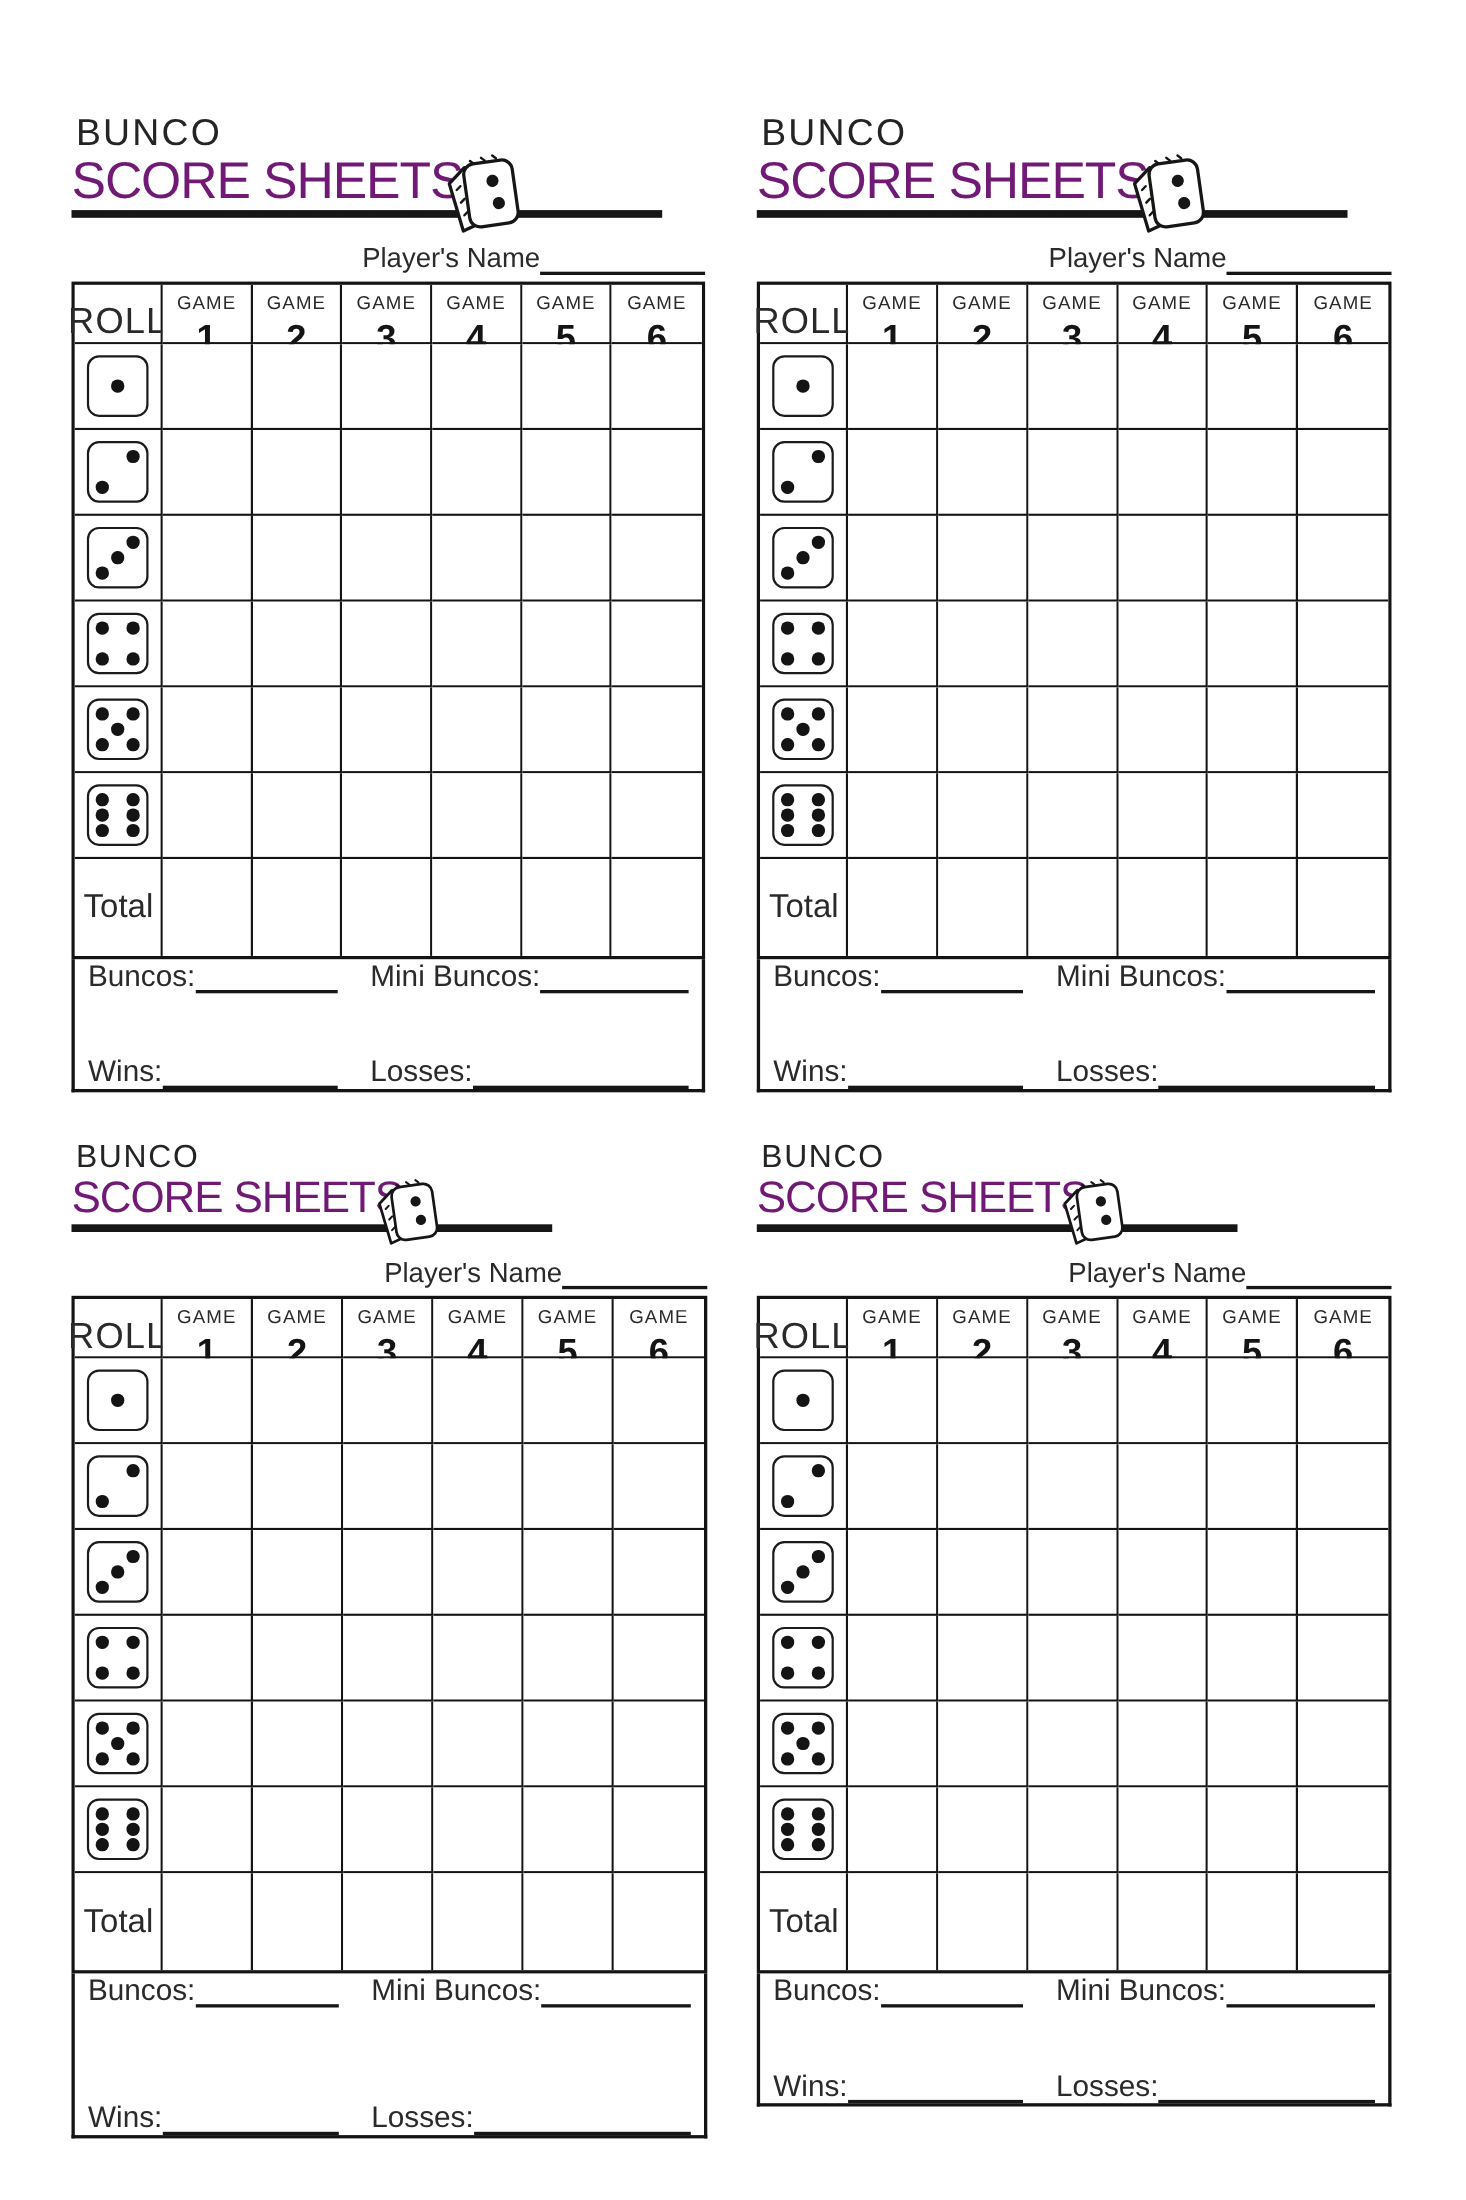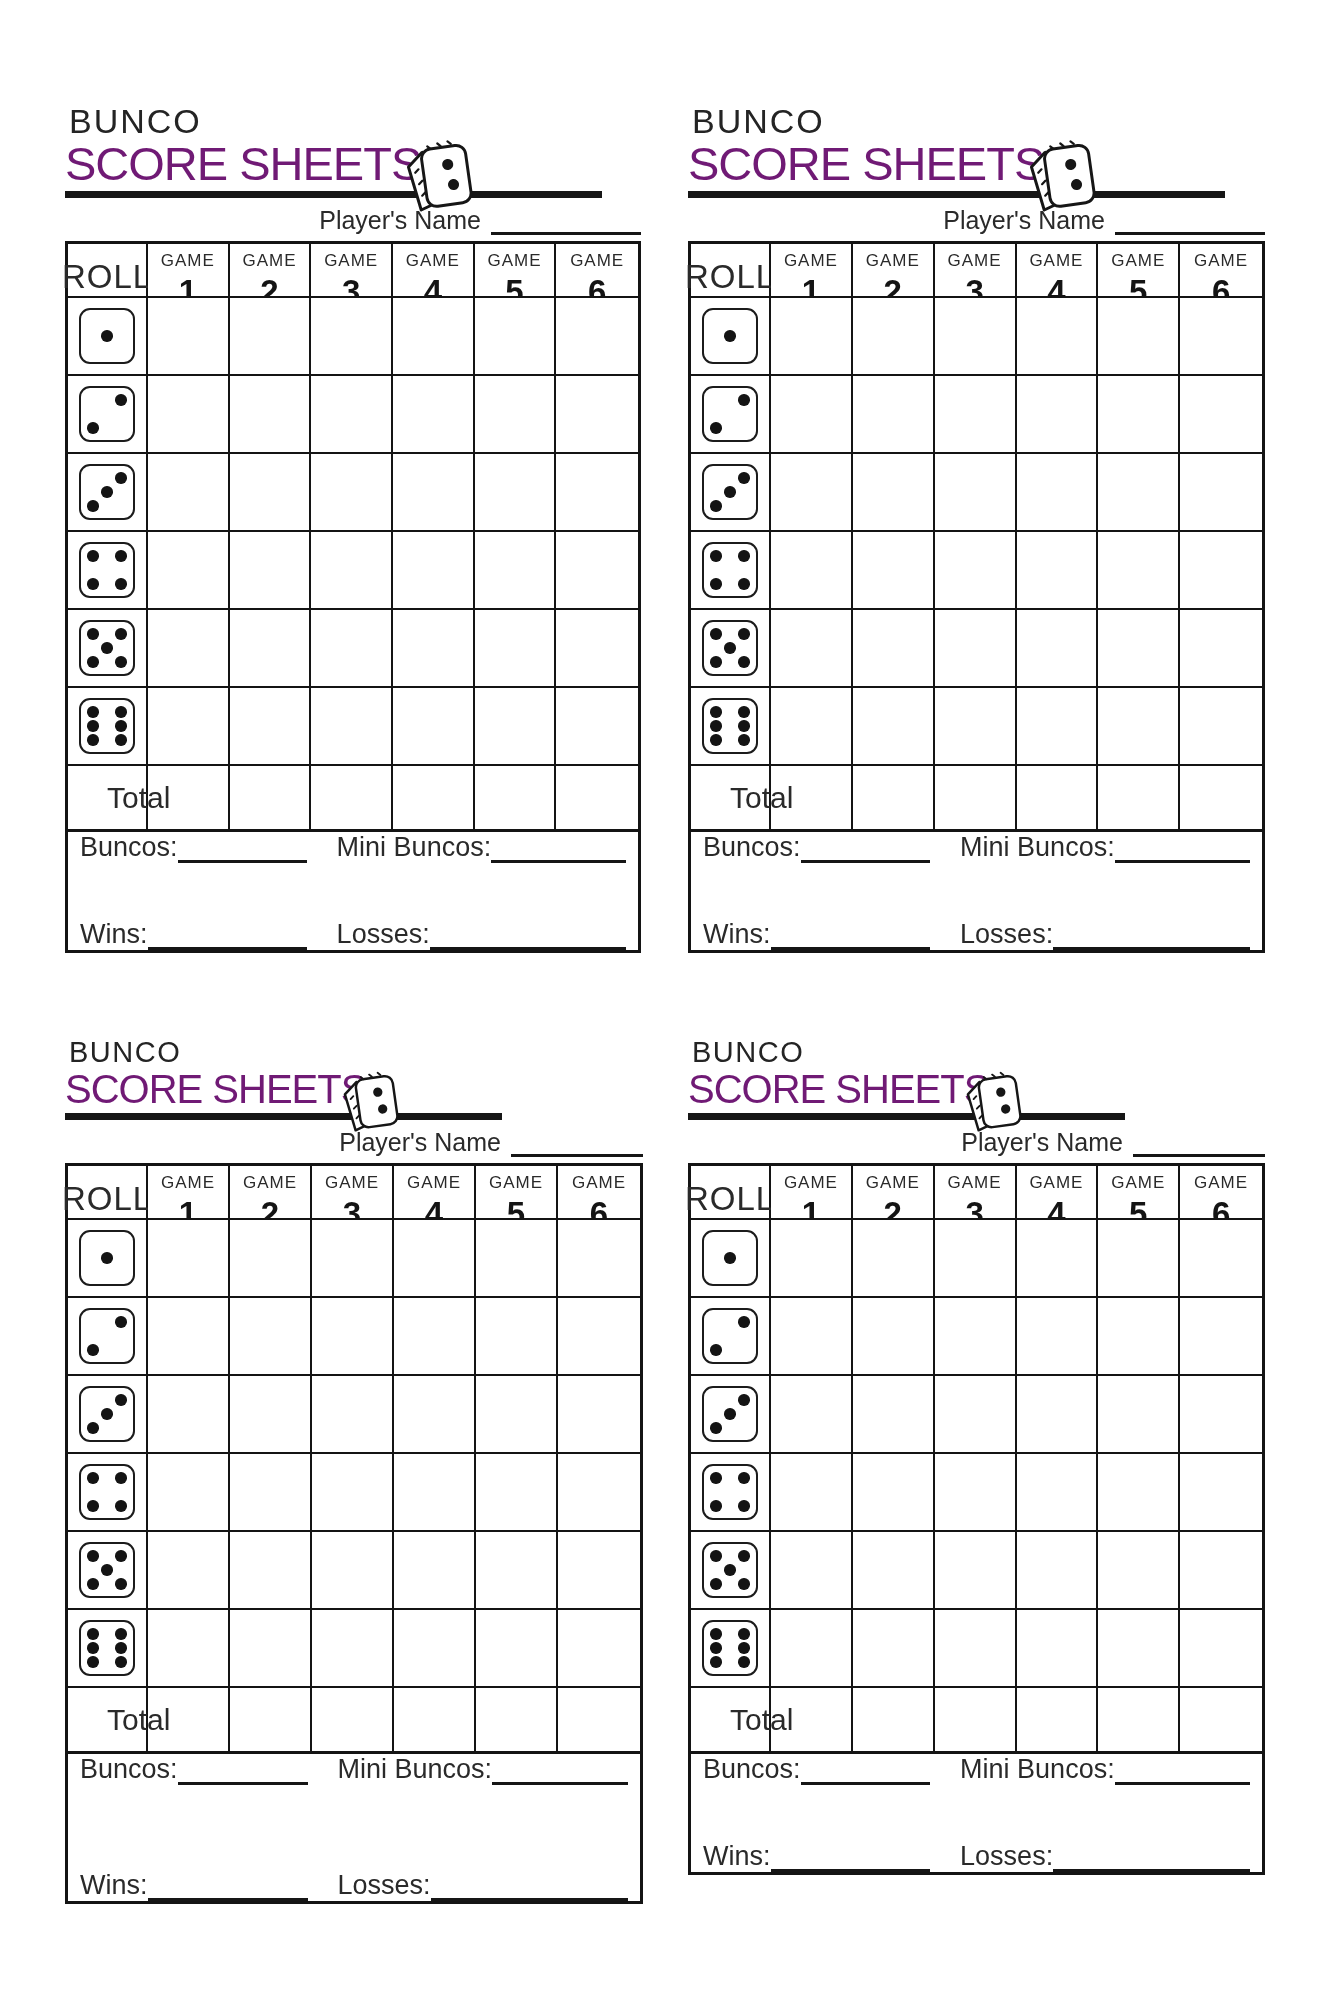--- a/index.html
+++ b/index.html
@@ -20,33 +20,33 @@
   .die-svg{position:absolute;left:334px;bottom:-14px;width:74px;height:74px;z-index:2;}
   .title-underline{height:7px;background:#161616;margin-top:4px;width:537px;position:relative;z-index:1;}
 
   
   .sheet--small .brand{font-size:29px;letter-spacing:1.5px;margin-top:8px;}
   .sheet--small .title-text{font-size:40px;}
   .sheet--small .die-svg{left:272px;width:62px;height:62px;bottom:-12px;}
   .sheet--small .title-underline{width:437px;}
 
   
-  .player-row{display:flex;justify-content:flex-end;align-items:flex-end;gap:10px;margin-top:8px;font-size:25px;color:#2a2a2a;}
+  .player-row{display:flex;justify-content:flex-end;align-items:flex-end;margin-top:23px;font-size:25px;color:#2a2a2a;}
   .player-line{width:150px;height:22px;border-bottom:3px solid #161616;}
   .sheet--small .player-line{width:132px;}
 
   
   .score-table{margin-top:6px;border:3px solid #141414;}
   .t-row{display:grid;grid-template-columns:80px repeat(6,1fr);}
   .t-cell{border-right:2.5px solid #141414;border-bottom:2.5px solid #141414;box-sizing:border-box;background:#fff;}
   .t-row .t-cell:last-child{border-right:none;}
   .t-row:last-child .t-cell{border-bottom:none;}
   .row-header .t-cell{height:54px;}
   .row-dice .t-cell{height:78px;}
-  .row-total .t-cell{height:63px;margin-left:31px;}
+  .row-total .t-cell{height:88px;}
   .roll-cell{display:flex;align-items:flex-end;justify-content:center;padding-bottom:0;font-size:33px;letter-spacing:1px;color:#2a2a2a;}
   .game-cell{display:flex;flex-direction:column;align-items:center;}
   .game-word{font-size:17px;letter-spacing:1px;margin-top:7px;color:#2a2a2a;}
   .game-num{font-size:33px;font-weight:800;margin-top:2px;color:#141414;}
   .die-cell{display:flex;align-items:center;justify-content:center;}
   .total-cell-label{display:flex;align-items:center;padding-left:8px;font-size:30px;color:#2a2a2a;}
 
   
   .die{width:56px;height:56px;border:2.5px solid #1b1b1b;border-radius:11px;box-sizing:border-box;
        display:grid;grid-template-columns:repeat(3,1fr);grid-template-rows:repeat(3,1fr);padding:5px;background:#fff;}

